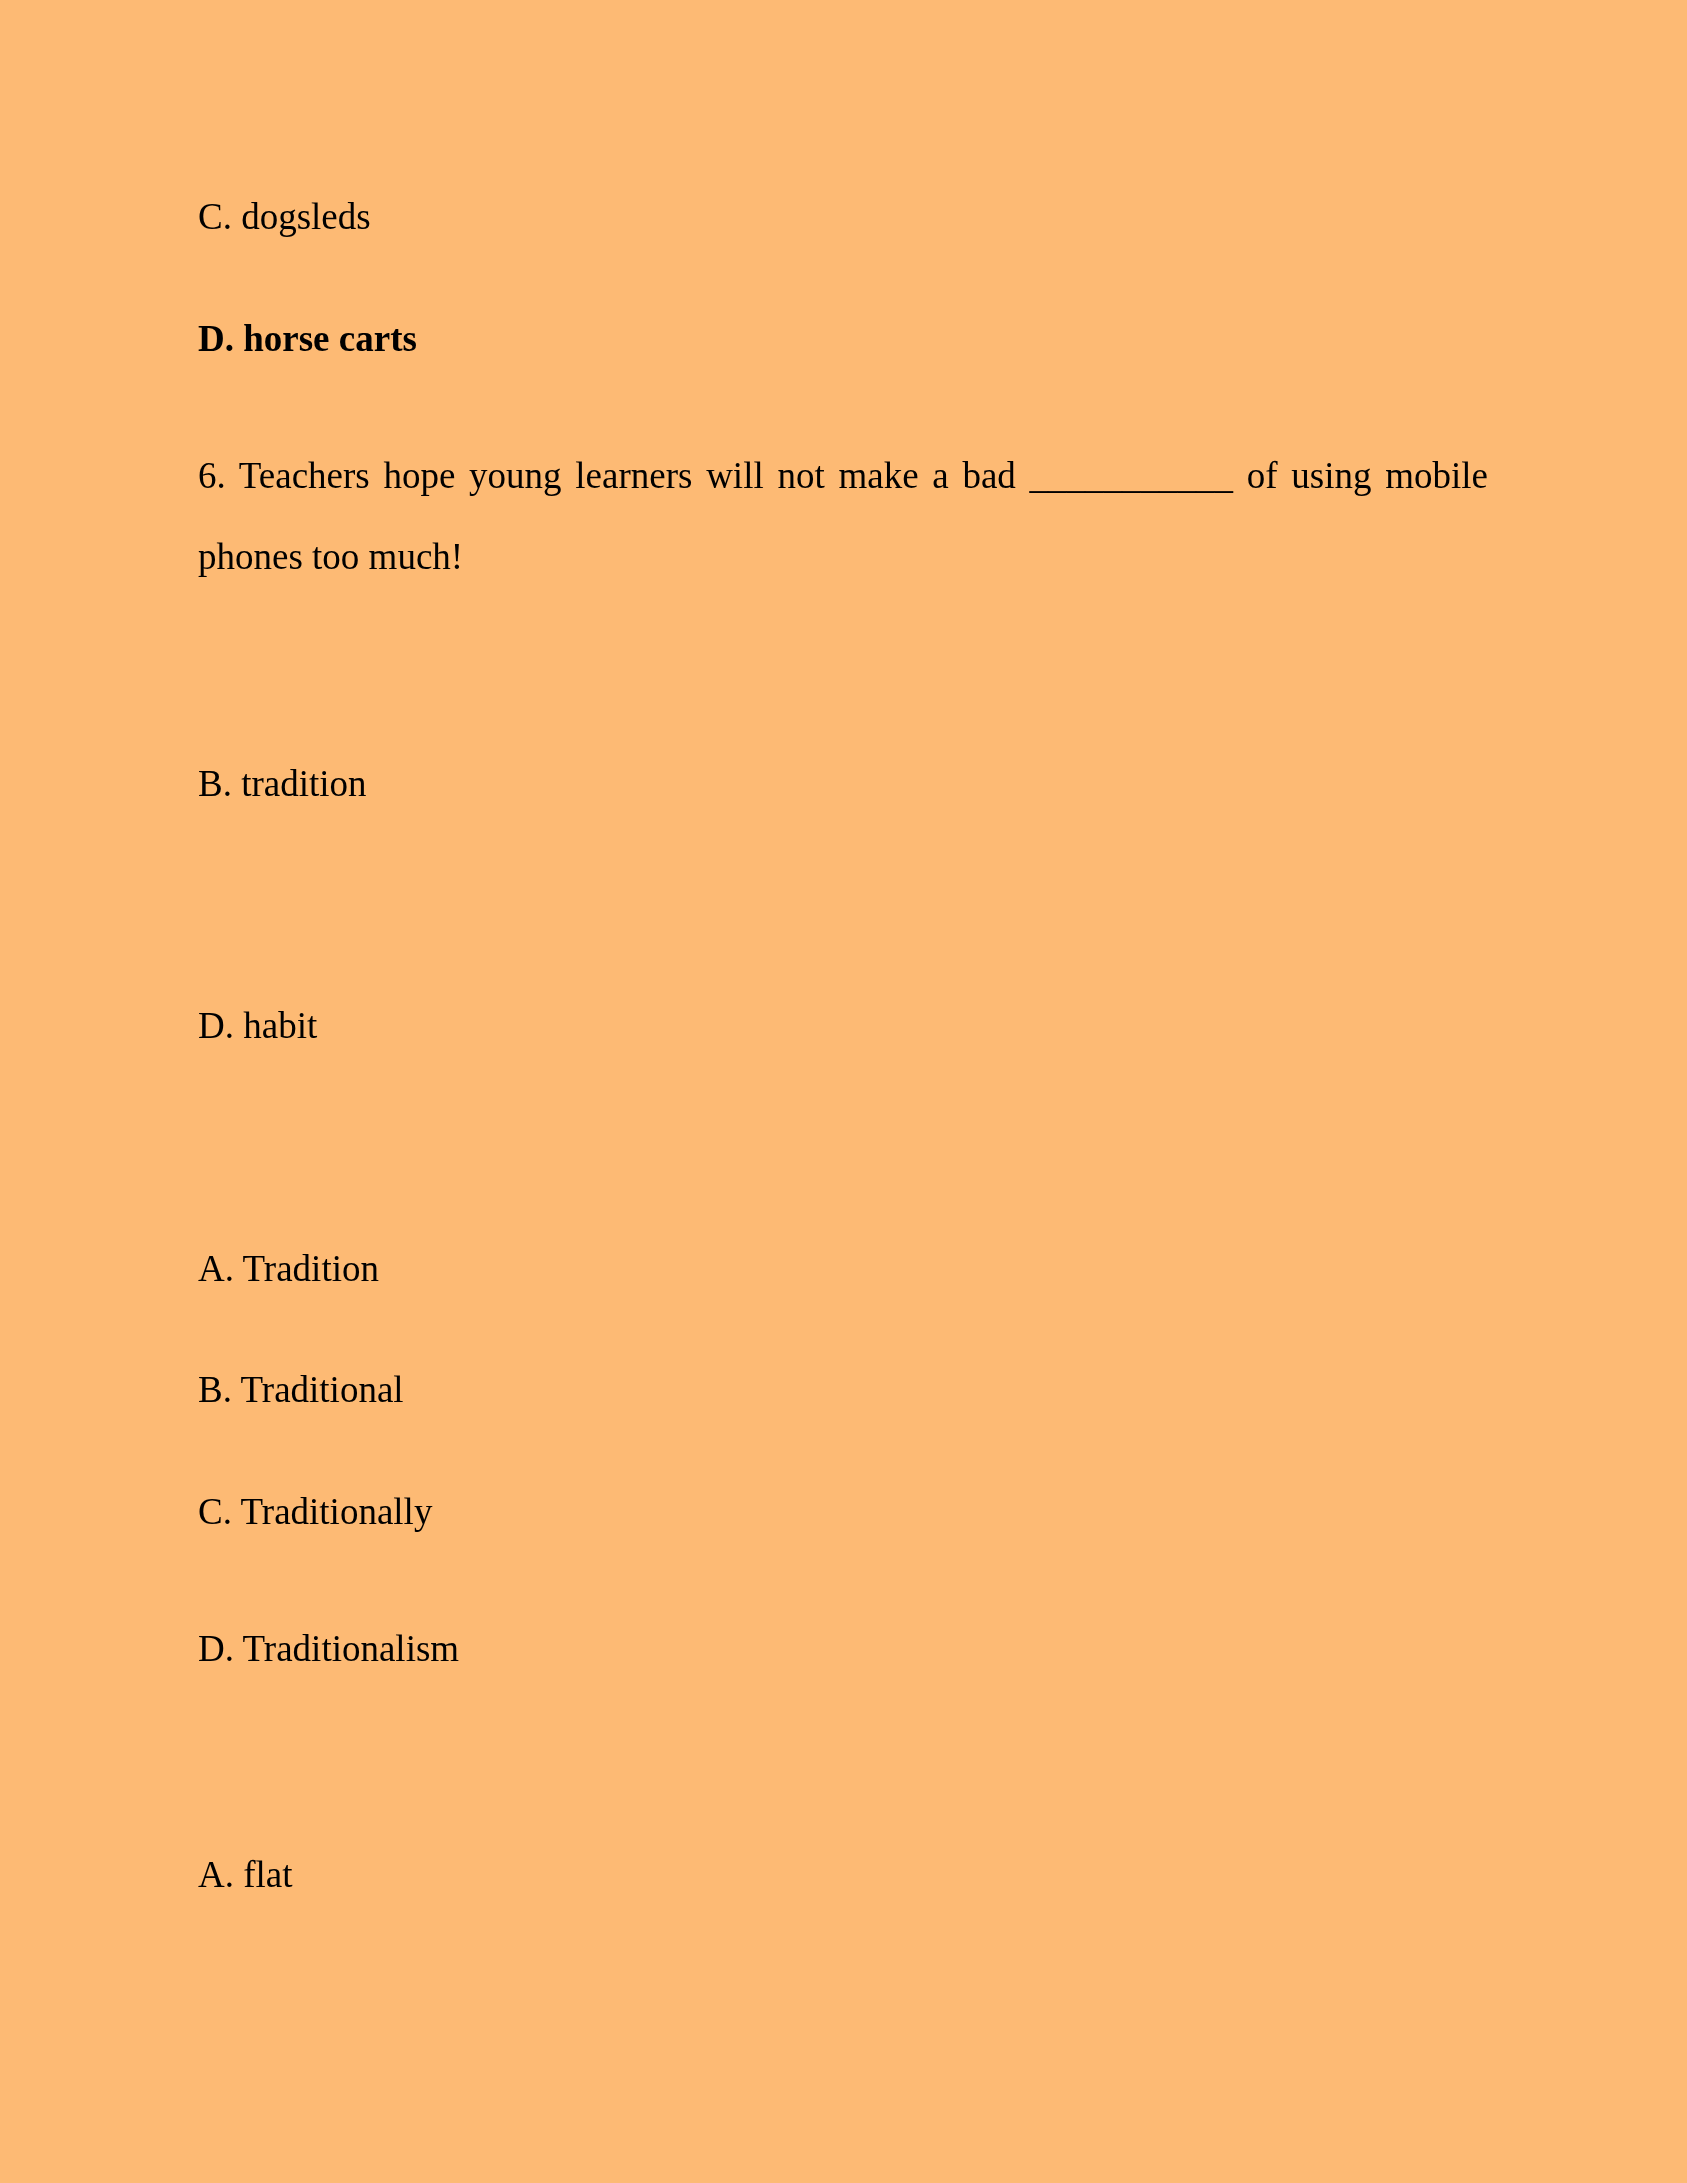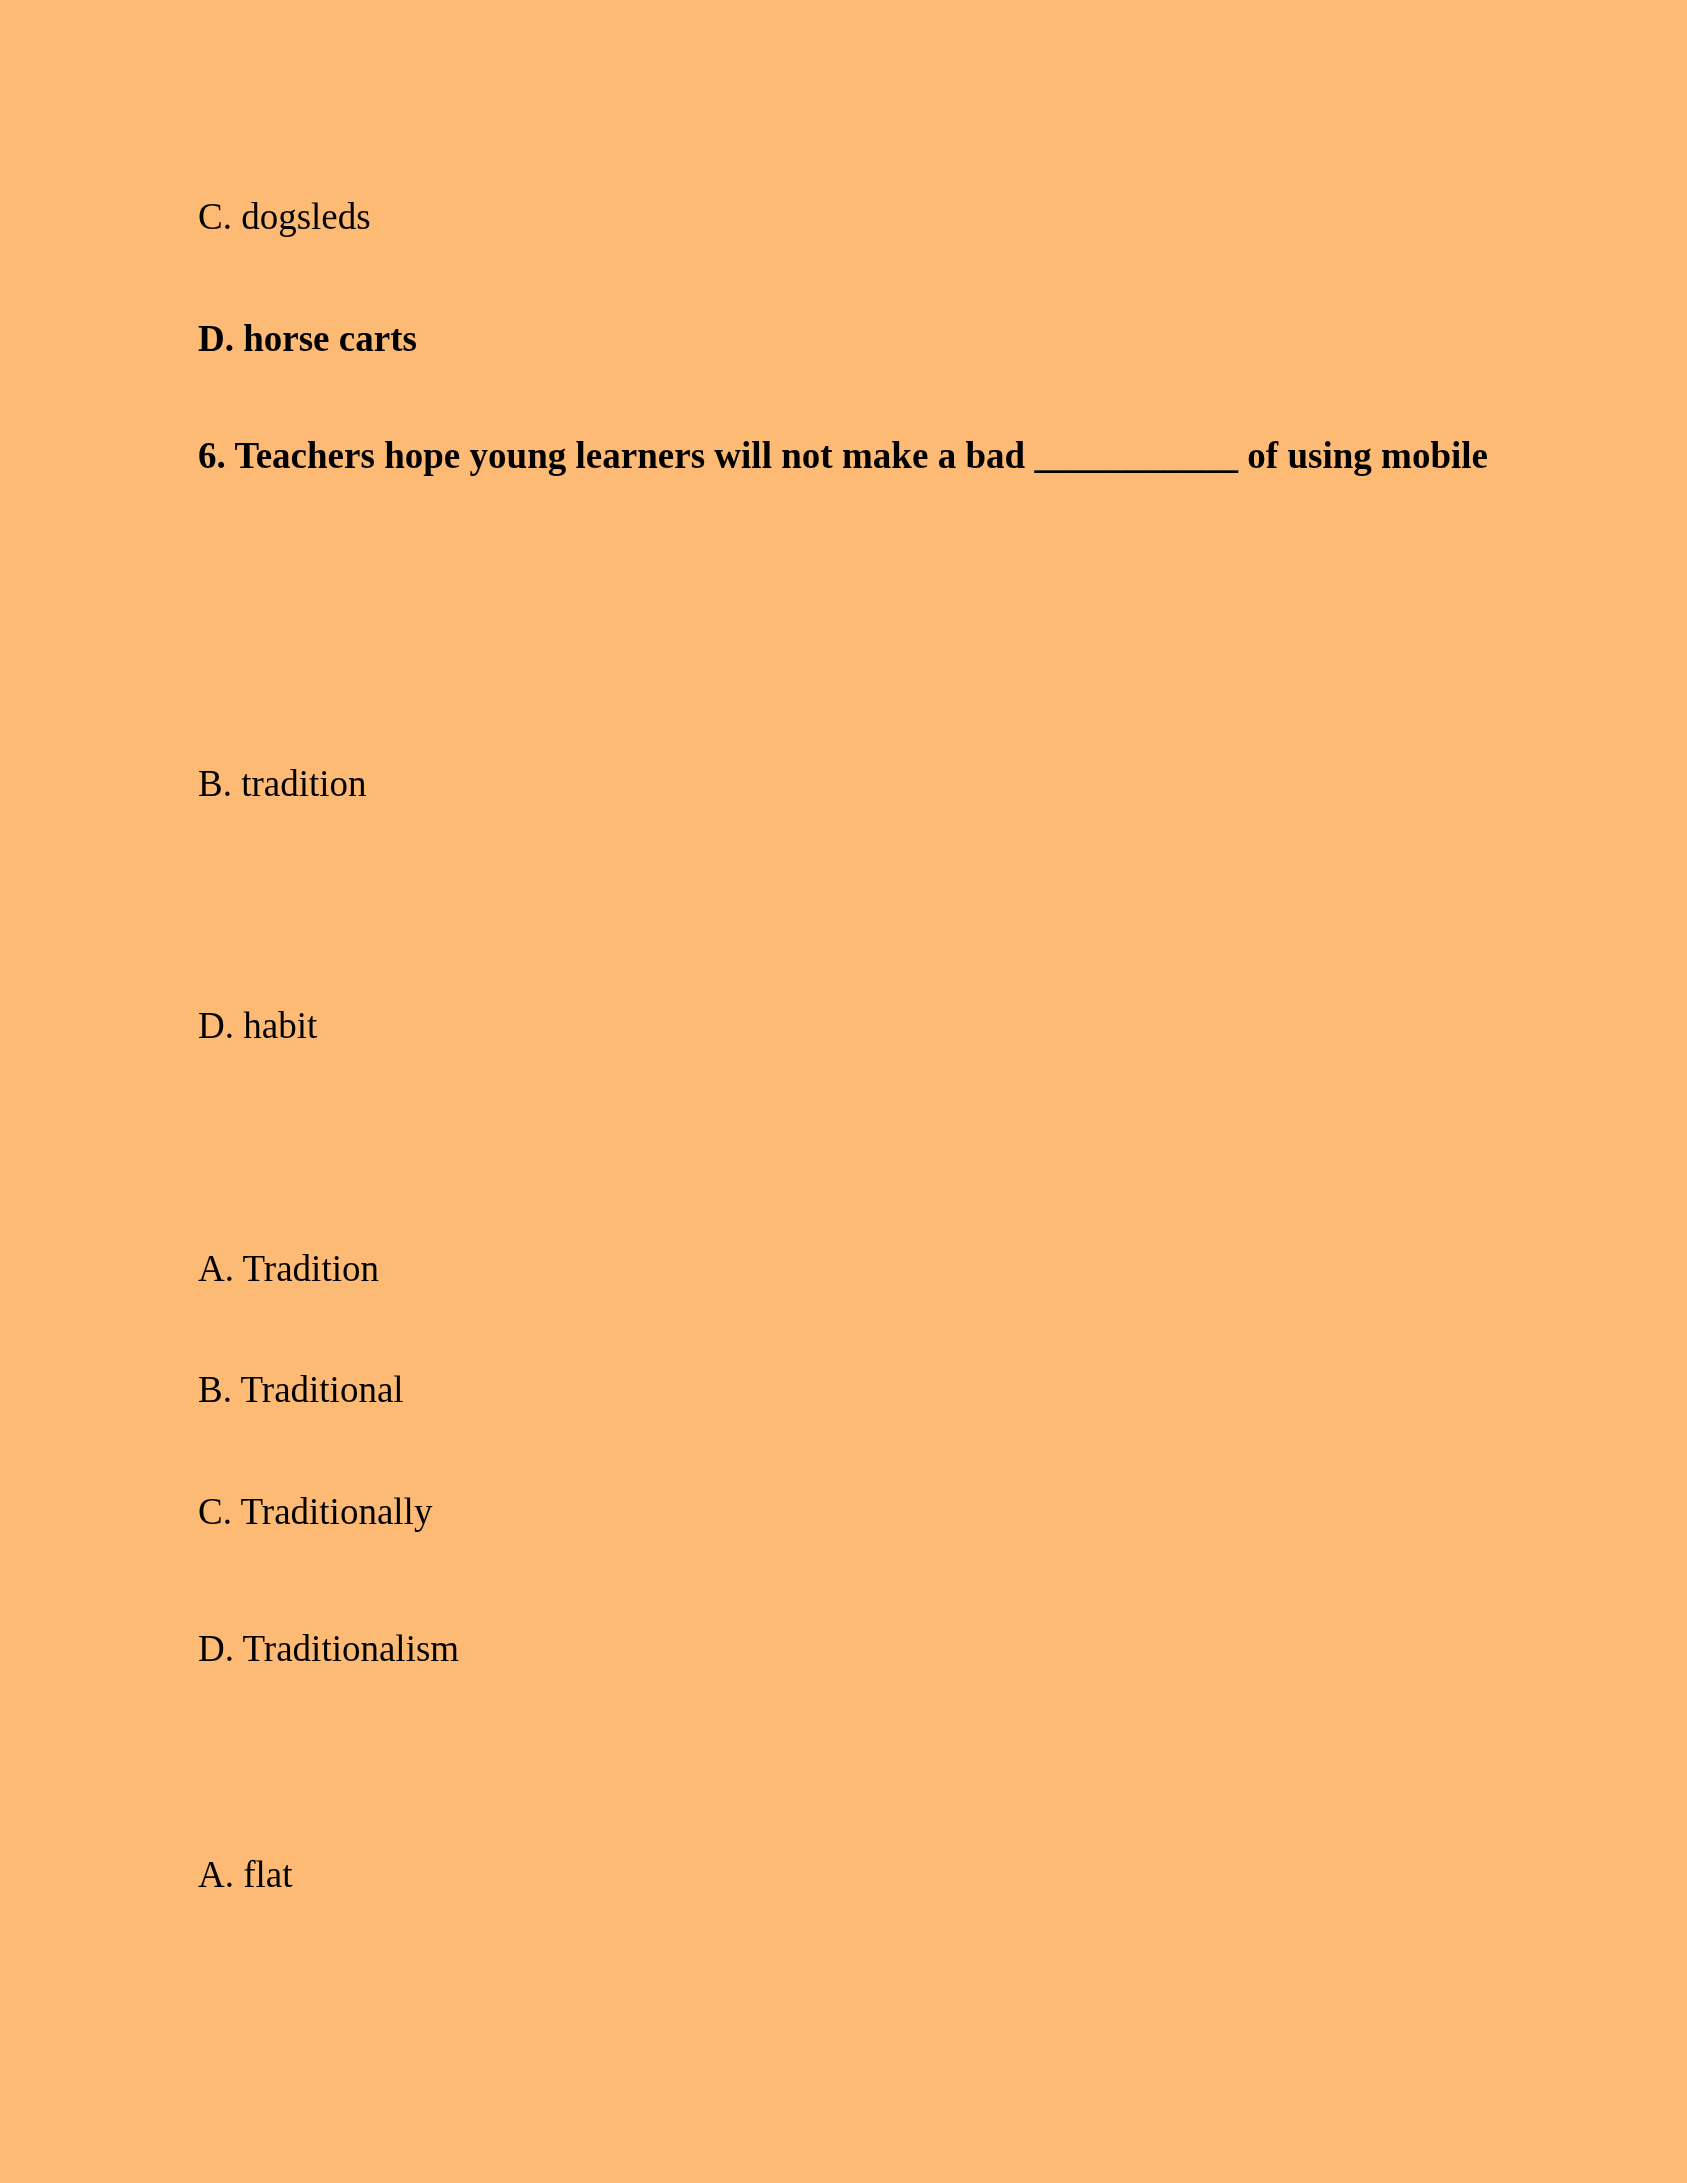--- a/index.html
+++ b/index.html
@@ -43,22 +43,23 @@
 </style>
 </head>
 <body>
 
 <div class="page">
 
   <p class="line plain-line" style="top: 176px;">C. dogsleds</p>
 
   <p class="line plain-line" style="top: 298px; font-weight: bold;">D. horse carts</p>
 
-  <div class="line" style="top: 415px; font-weight: bold;">
+  <div class="line" style="top: 435px;">
     <div class="justified-line">6. Teachers hope young learners will not make a bad ___________ of using mobile</div>
+    <div class="plain-line">phones too much!</div>
   </div>
 
 
   <p class="line plain-line" style="top: 743px;">B. tradition</p>
 
 
   <p class="line plain-line" style="top: 985px;">D. habit</p>
 
 
   <p class="line plain-line" style="top: 1228px;">A. Tradition</p>

